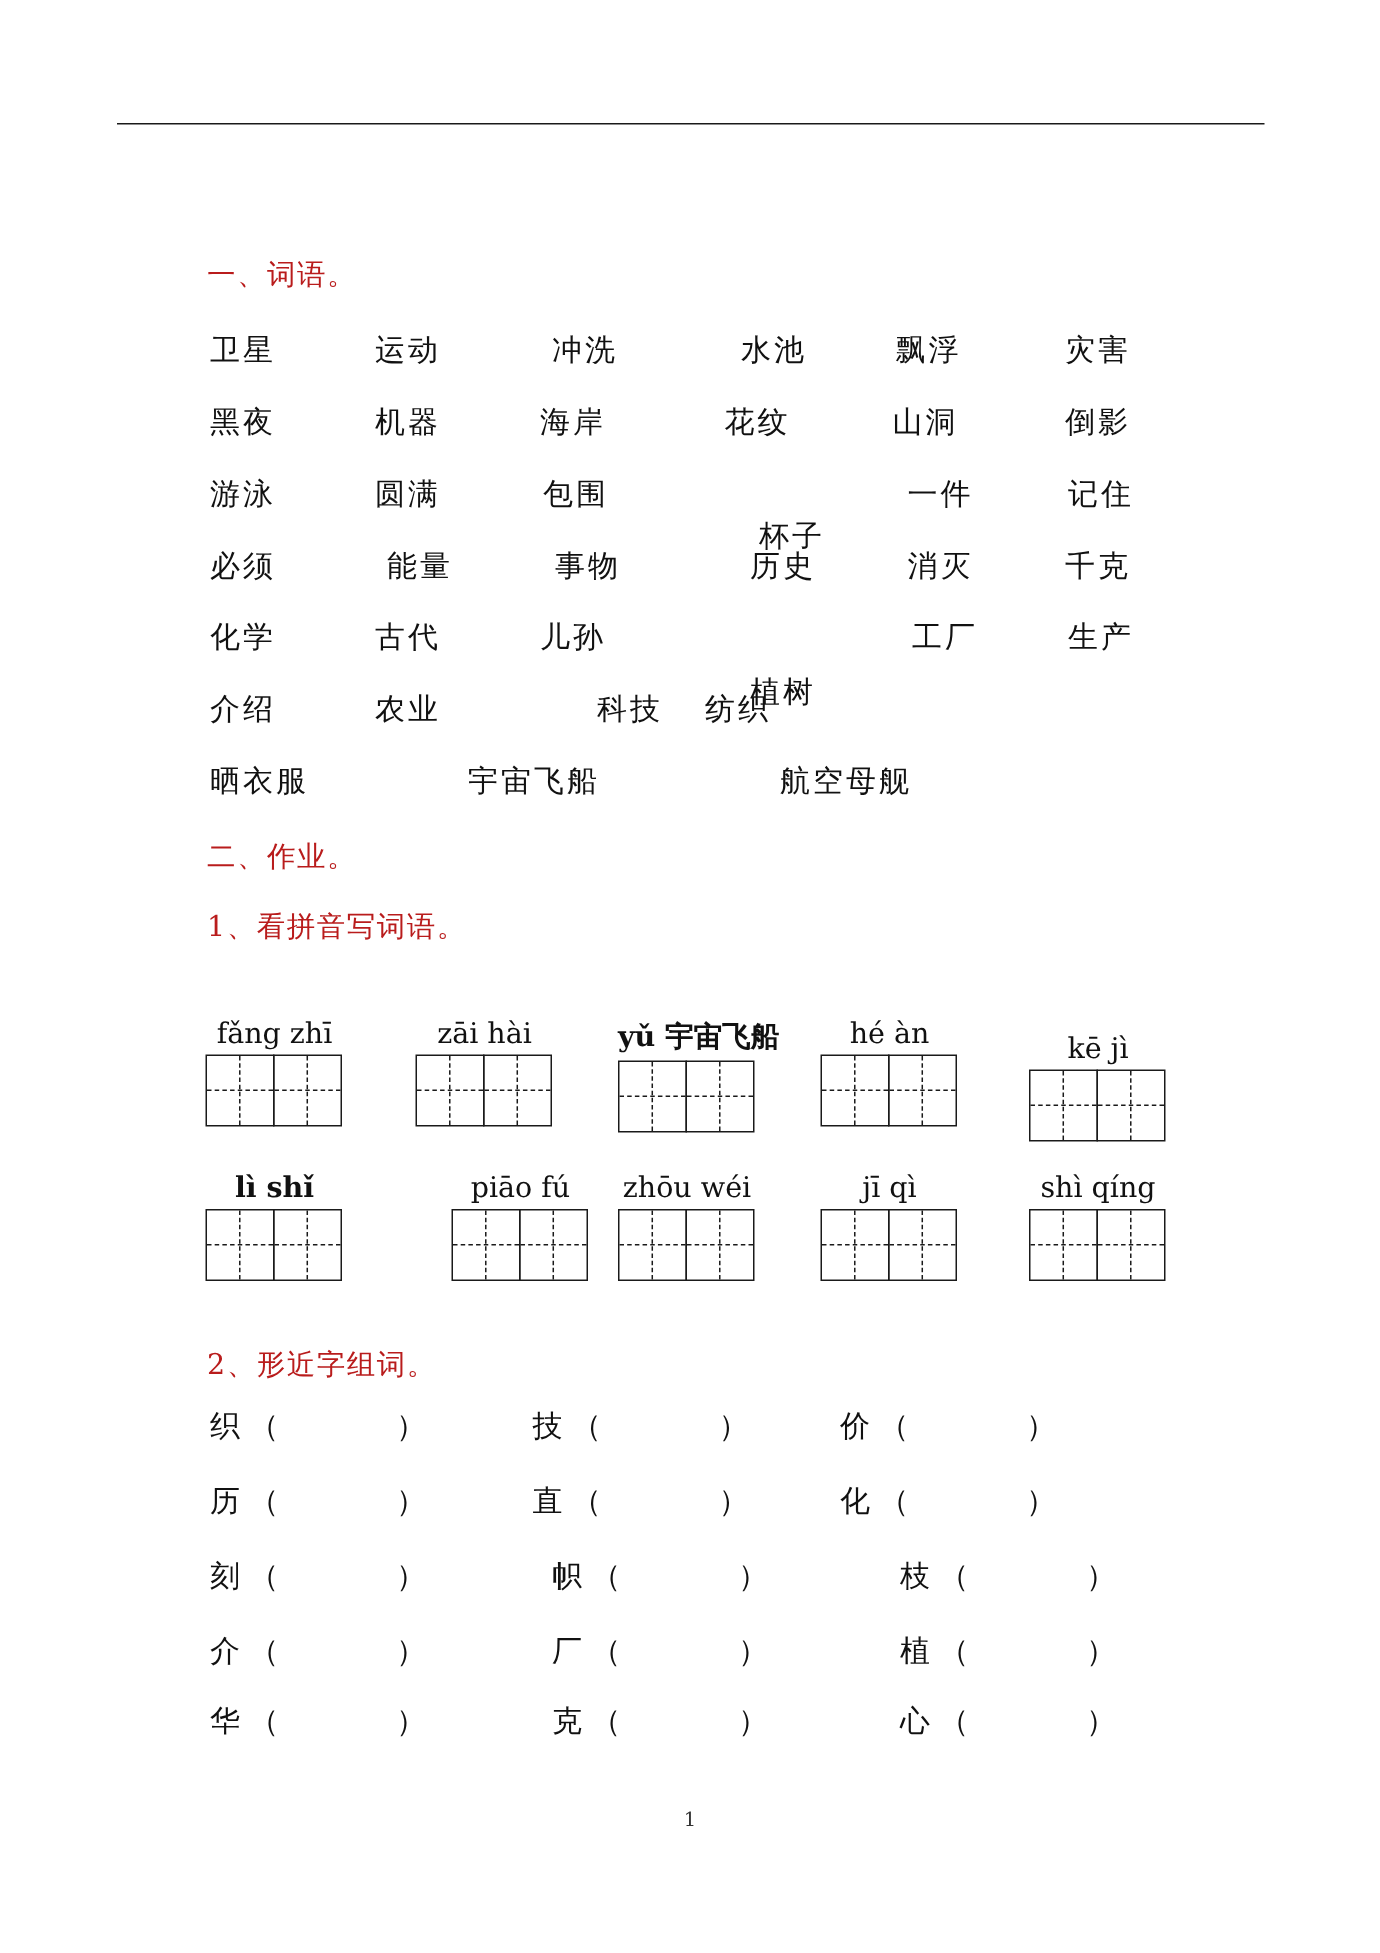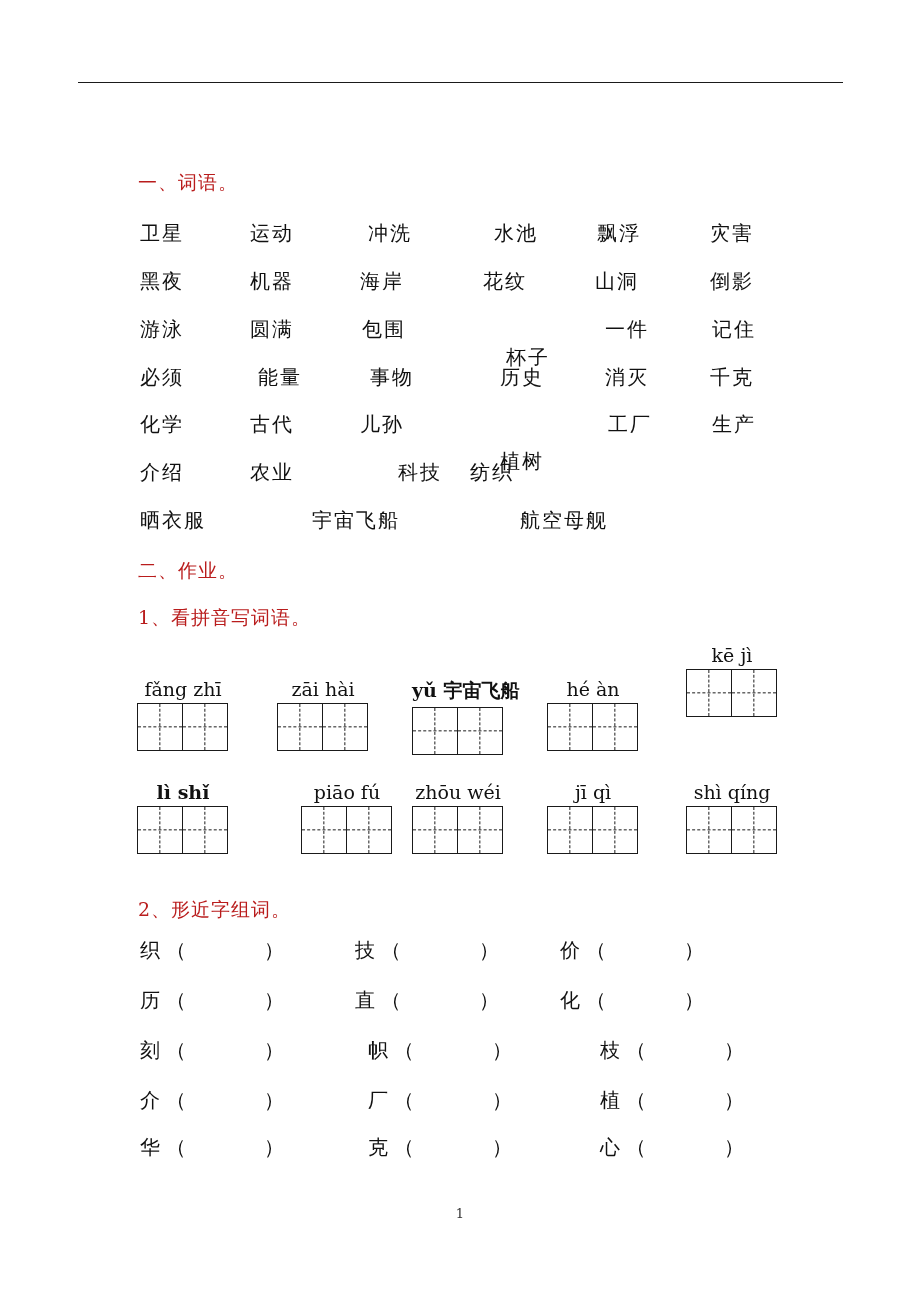--- a/index.html
+++ b/index.html
@@ -274,21 +274,21 @@
           <div class="tzg-cell">
             <span class="v"></span>
             <span class="h"></span>
           </div>
           <div class="tzg-cell">
             <span class="v"></span>
             <span class="h"></span>
           </div>
         </div>
       </div>
-      <div class="pinyin-block" style="left: 686px; top: 644px;">
+      <div class="pinyin-block" style="left: 686px; top: 688px;">
         <div class="pinyin-label">kē  jì</div>
         <div class="tzg-pair">
           <div class="tzg-cell">
             <span class="v"></span>
             <span class="h"></span>
           </div>
           <div class="tzg-cell">
             <span class="v"></span>
             <span class="h"></span>
           </div>

